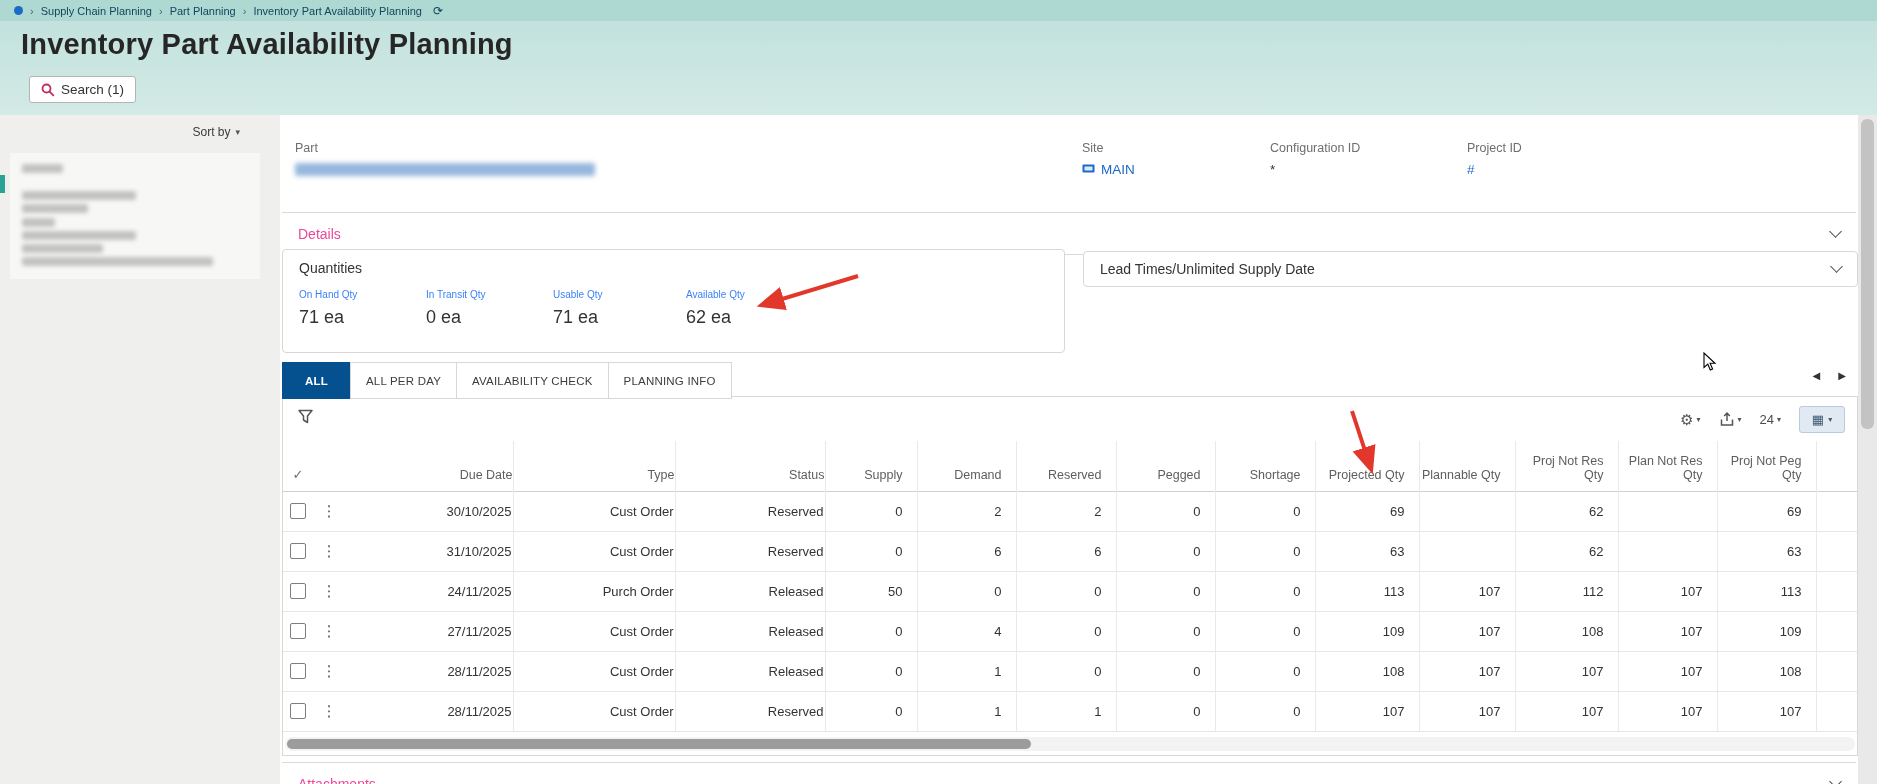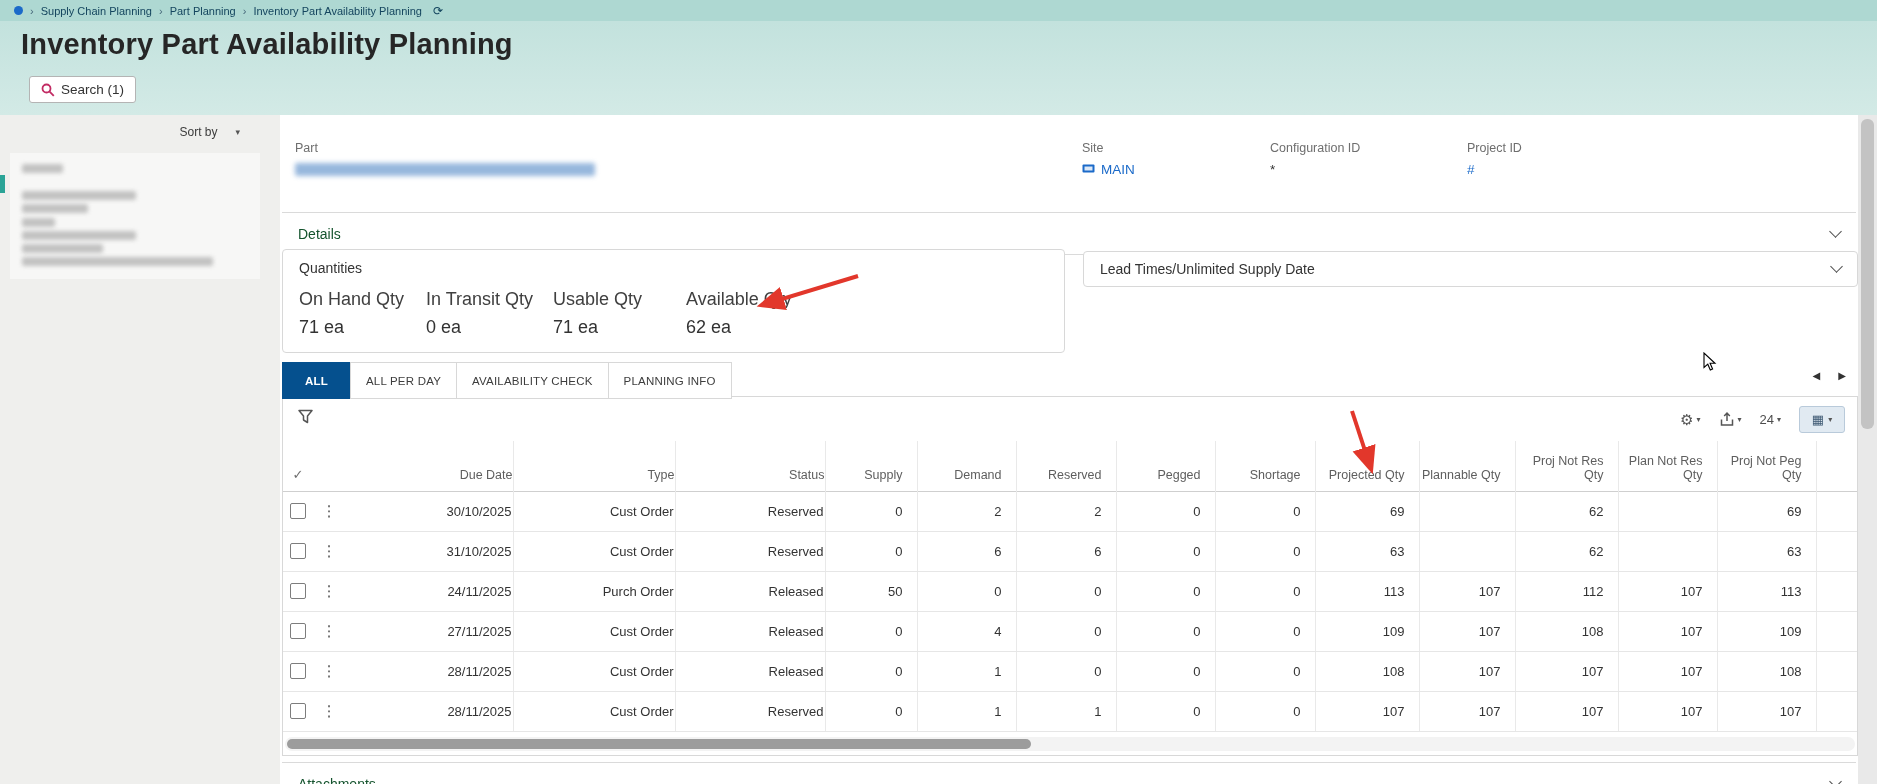--- a/index.html
+++ b/index.html
@@ -23,54 +23,54 @@
   .bc-sep{color:#46687a;}
   .bc-item{cursor:pointer;white-space:nowrap;}
   .refresh{font-size:12px;color:#14455e;margin-left:4px;cursor:pointer;}
   .page-title{position:absolute;left:21px;top:28px;font-size:29px;font-weight:700;color:#262626;letter-spacing:.2px;}
   .search-btn{position:absolute;left:29px;top:76px;height:27px;padding:0 11px;background:#fff;
               border:1px solid #b4b4b4;border-radius:3px;display:flex;align-items:center;gap:6px;
               font-size:13.5px;color:#333;cursor:pointer;}
 
   
   .sidebar{position:absolute;left:0;top:115px;width:280px;bottom:0;background:#efefed;}
-  .sortby{position:absolute;top:10px;right:40px;font-size:12px;color:#3b3b3b;display:flex;gap:18px;
+  .sortby{position:absolute;top:10px;right:40px;font-size:12px;color:#3b3b3b;display:flex;gap:5px;
           align-items:center;cursor:pointer;}
   .sortby .caret{font-size:9px;color:#555;}
   .side-card{position:absolute;left:10px;top:38px;width:250px;height:126px;background:#f7f7f6;cursor:pointer;}
   .rline{position:absolute;background:#979797;opacity:.55;filter:blur(2px);border-radius:2px;height:9px;}
   .sel-ind{position:absolute;left:0;top:60px;width:5px;height:18px;background:#2aa396;}
 
   
   .vscroll{position:absolute;right:0;top:115px;width:19px;bottom:0;background:#e9e9e9;}
   .vthumb{position:absolute;left:3px;top:4px;width:13px;height:310px;background:#c3c3c3;border-radius:6px;cursor:grab;}
 
   
   .main{position:absolute;left:280px;top:115px;right:19px;bottom:0;background:#fff;}
   .field{position:absolute;top:26px;}
   .field-label{font-size:12.5px;color:#6e6e6e;}
   .field-value{margin-top:7px;font-size:13.5px;color:#333;display:flex;align-items:center;gap:6px;min-height:14px;}
   .link{color:var(--link-blue);cursor:pointer;}
   .redacted-part{width:300px;height:13px;background:#85abd7;opacity:.85;filter:blur(2.5px);border-radius:2px;}
 
   .section-row{position:absolute;left:2px;right:2px;height:43px;border-top:1px solid #dadada;border-bottom:1px solid #dadada;
                display:flex;align-items:center;justify-content:space-between;padding:0 16px;
-               font-size:14px;color:#14532d;cursor:pointer;background:#fff;}
+               font-size:14px;color:#ec4899;cursor:pointer;background:#fff;}
   #details-row{top:97px;}
   #attachments-row{top:647px;border-bottom:none;}
   .chev{width:9px;height:9px;border-right:1.8px solid #4c4c4c;border-bottom:1.8px solid #4c4c4c;
         transform:rotate(45deg);margin-top:-5px;}
 
   .group-panel{position:absolute;border:1px solid #d8d8d8;border-radius:4px;background:#fff;}
   #quantities-panel{left:2px;top:134px;width:783px;height:104px;padding:10px 16px;}
   .panel-title{font-size:14px;color:#333;}
   .qty-row{display:flex;margin-top:13px;}
   .qty-item{width:127px;}
   .qty-item:nth-child(3){width:133px;}
-  .qty-label{font-size:18px;color:#404040;white-space:nowrap;}
+  .qty-label{font-size:10px;color:#3b82f6;white-space:nowrap;}
   .qty-value{margin-top:7px;font-size:18px;color:#333;}
   #leadtimes-panel{left:803px;top:136px;right:0;height:36px;display:flex;align-items:center;
                    justify-content:space-between;padding:0 16px;cursor:pointer;}
   #leadtimes-panel .panel-title{font-size:14px;}
 
   
   .tabs{position:absolute;left:2px;top:247px;height:37px;display:flex;z-index:2;}
   .tab{display:flex;align-items:center;padding:0 15px;font-size:11.5px;color:#3d3d3d;background:#fff;
        border:1px solid #d8d8d8;margin-left:-1px;cursor:pointer;letter-spacing:.2px;white-space:nowrap;}
   .tab.active{background:var(--active-tab-blue);color:#fff;border-color:var(--active-tab-blue);

